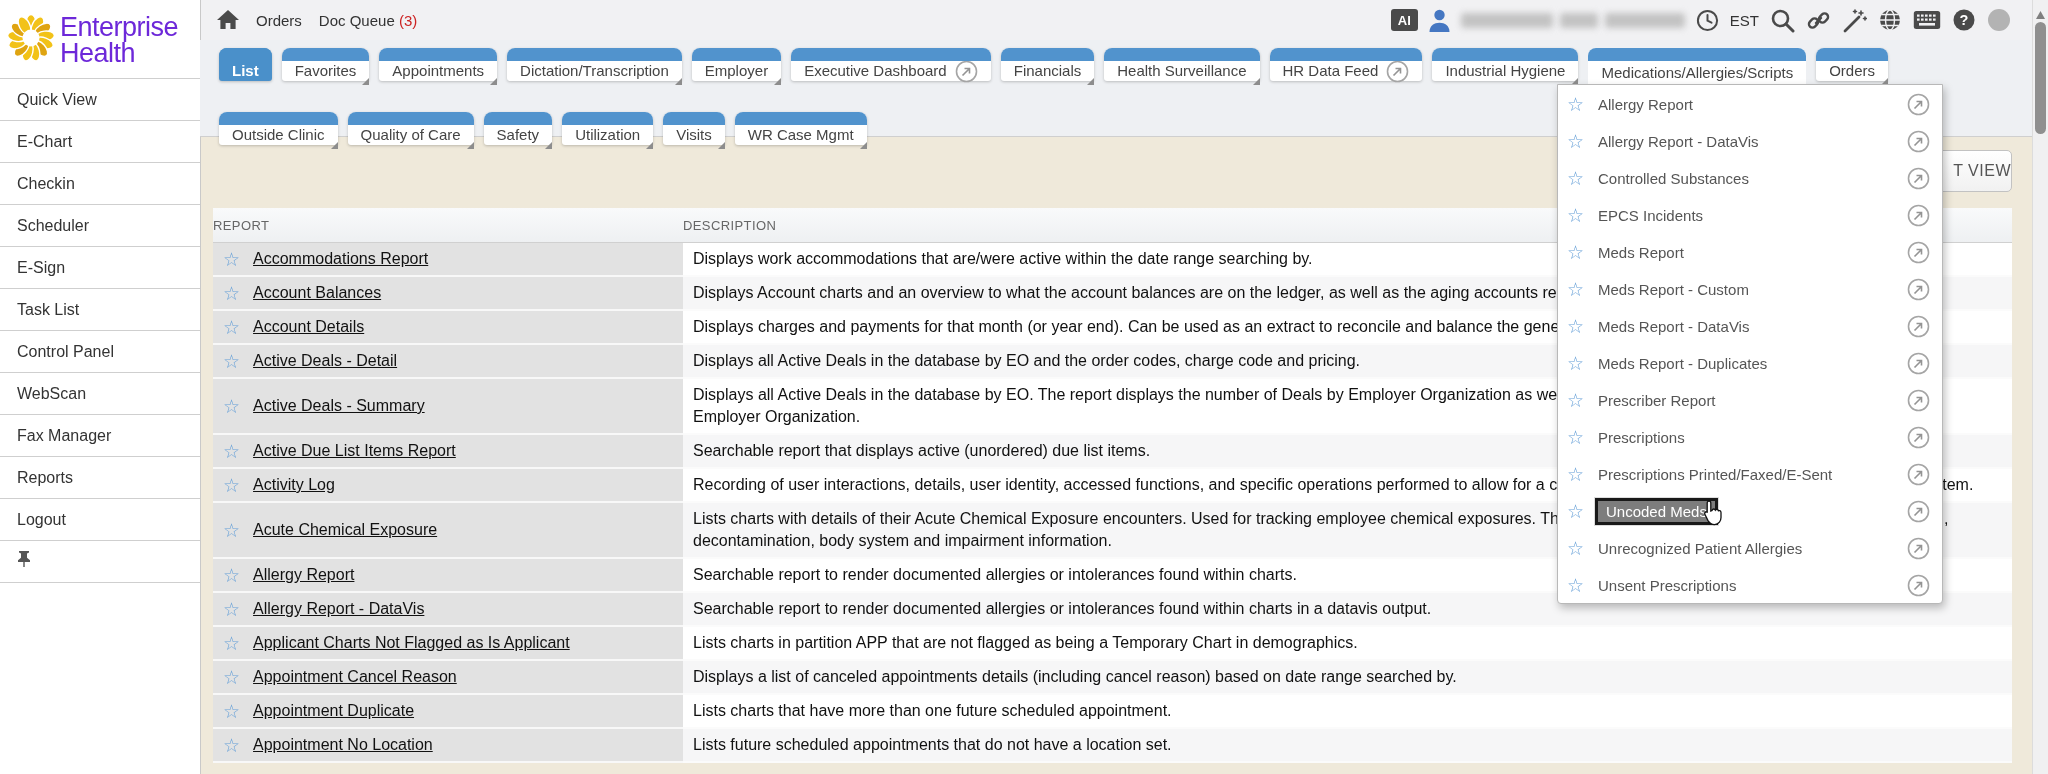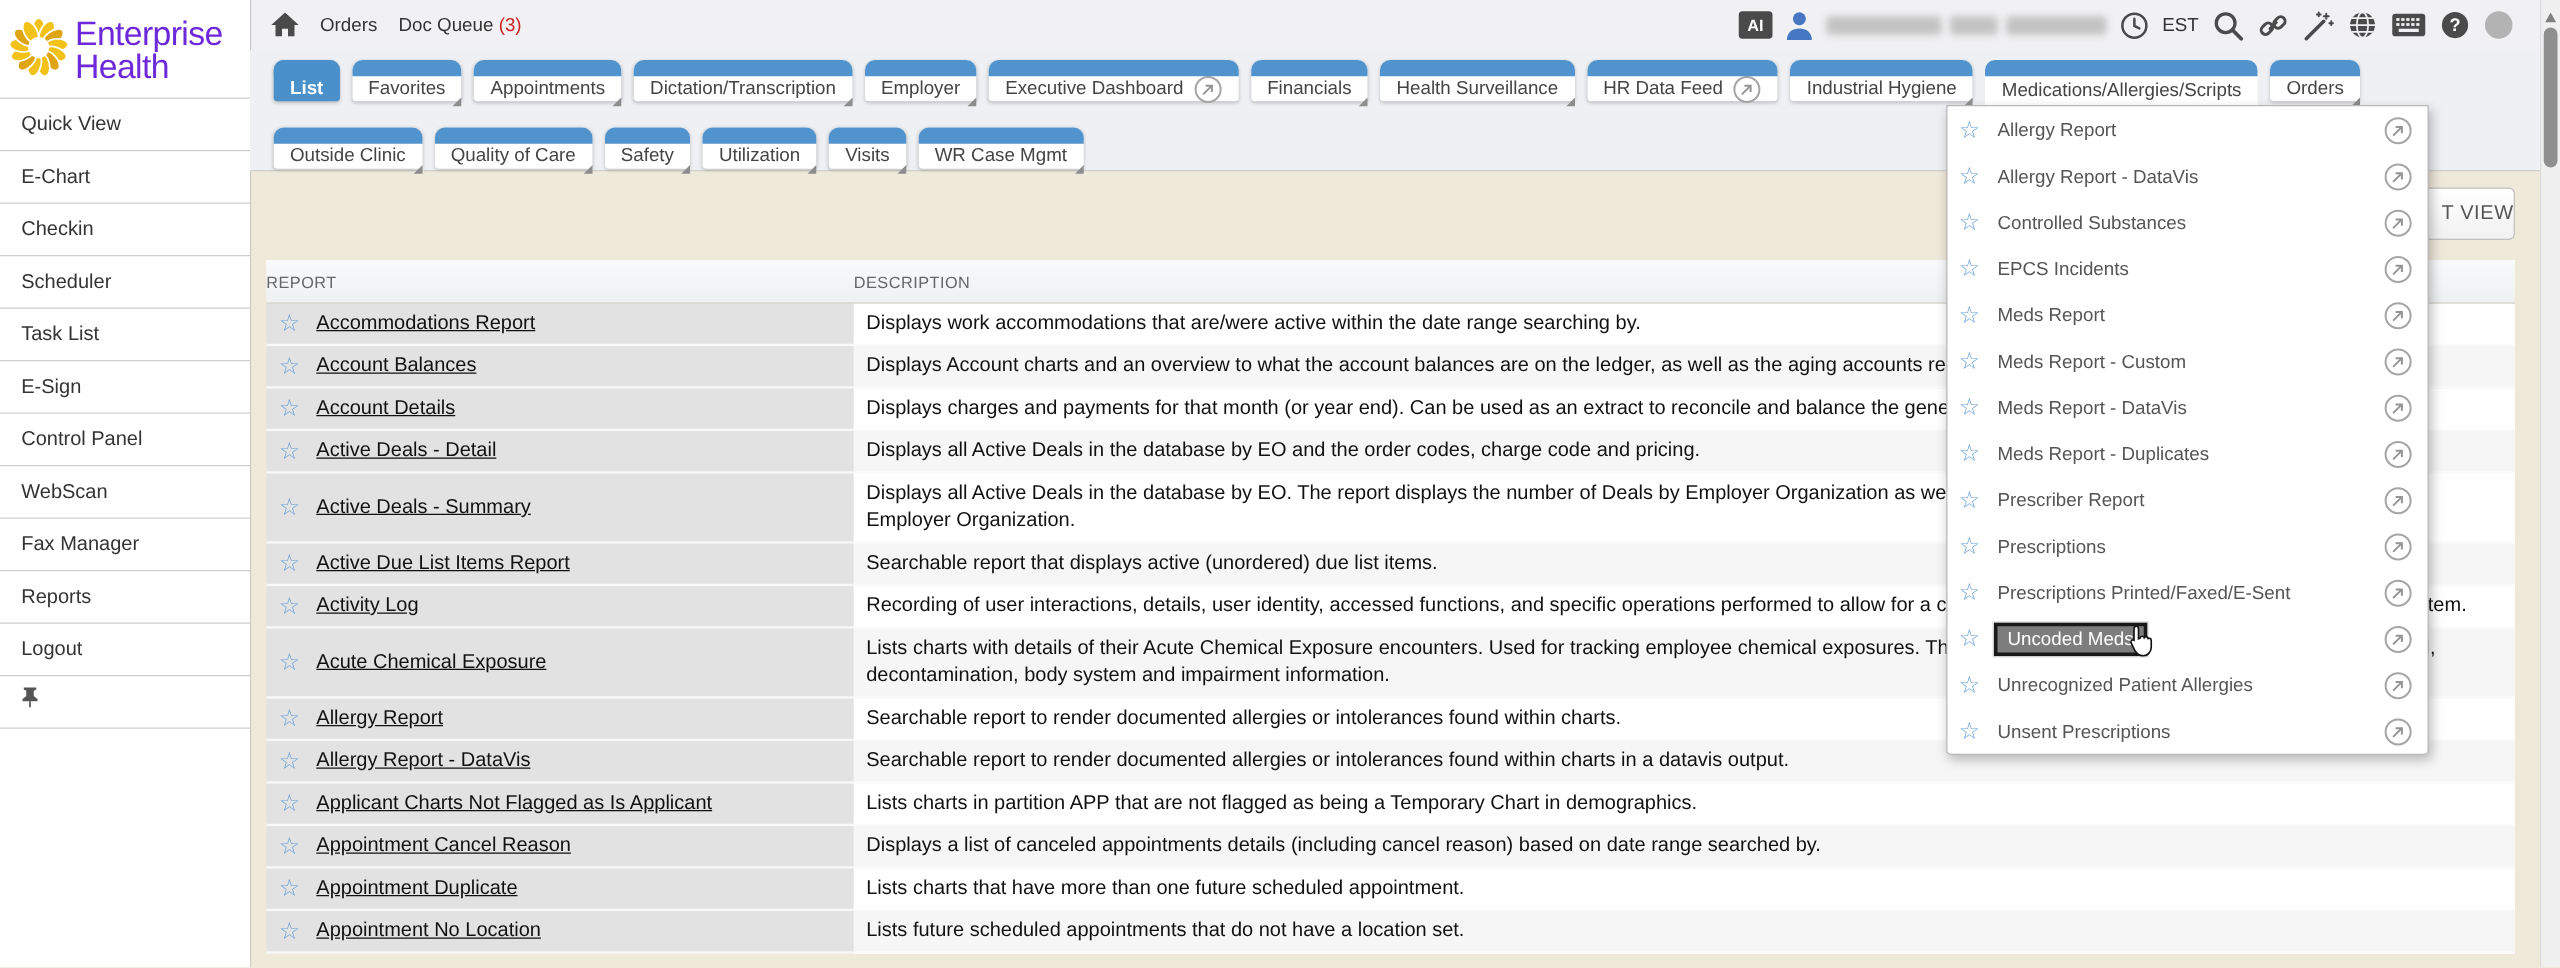--- a/index.html
+++ b/index.html
@@ -25,21 +25,21 @@
   .crumb .cnt{color:#c22;}
   .topicons{position:absolute;right:37px;top:0;height:40px;display:flex;align-items:center;gap:11px;}
   .ai-badge{width:27px;height:22px;background:#4a4a4a;border-radius:3px;color:#fff;font-weight:bold;font-size:13px;display:flex;align-items:center;justify-content:center;}
   .blur-chunk{height:15px;background:#c3c3c3;border-radius:3px;filter:blur(3px);}
   .tz{font-size:15px;color:#333;}
 
   
   .tabband{position:absolute;left:200px;top:40px;width:1848px;height:96px;background:#eef0f3;border-bottom:1px solid #cfcfcf;z-index:30;}
   .tabrow{position:absolute;left:19px;display:flex;gap:10px;align-items:flex-start;}
   .tabrow.r1{top:8px;}
-  .tabrow.r2{top:62px;}
+  .tabrow.r2{top:72px;}
   .tab{position:relative;display:inline-flex;align-items:center;height:33px;background:#fff;border-radius:8px 8px 3px 3px;
        padding:13px 13px 0 13px;box-sizing:border-box;box-shadow:0 1px 3px rgba(0,0,0,.22);cursor:pointer;white-space:nowrap;}
   .tab::before{content:"";position:absolute;top:0;left:0;right:0;height:13px;background:#5193cd;border-radius:8px 8px 0 0;}
   .tab .lbl{font-size:15px;color:#444;line-height:18px;}
   .tab.active{background:#4a90ca;}
   .tab.active::before{background:#4a90ca;}
   .tab.active .lbl{color:#fff;font-weight:bold;}
   .tab.open{height:36px;border-radius:8px 8px 0 0;z-index:62;box-shadow:none;}
   .tab .caret{position:absolute;right:0;bottom:-4px;width:0;height:0;border-bottom:7px solid #8d8d8d;border-left:7px solid transparent;}
   .tab .ext{margin-left:8px;display:inline-flex;}
@@ -108,22 +108,22 @@
       <div class="logo-text">
         <div>Enterprise</div>
         <div>Health</div>
       </div>
     </div>
     <ul class="side-list" id="sidebar-items">
         <li class="side-item">Quick View</li>
         <li class="side-item">E-Chart</li>
         <li class="side-item">Checkin</li>
         <li class="side-item">Scheduler</li>
+        <li class="side-item">E-Sign</li>
         <li class="side-item">Task List</li>
-        <li class="side-item">E-Sign</li>
         <li class="side-item">Control Panel</li>
         <li class="side-item">WebScan</li>
         <li class="side-item">Fax Manager</li>
         <li class="side-item">Reports</li>
         <li class="side-item">Logout</li>
         <li class="side-item pin">
           <span><svg width="14" height="17" viewBox="0 0 14 17">
               <path d="M2 1 h10 v1.6 l-2 1 v4.2 l3 2.4 v1.8 H1 v-1.8 l3-2.4 V3.6 l-2-1 z" fill="#555"></path>
               <rect x="6.3" y="12" width="1.4" height="5" fill="#555"></rect>
             </svg></span>

